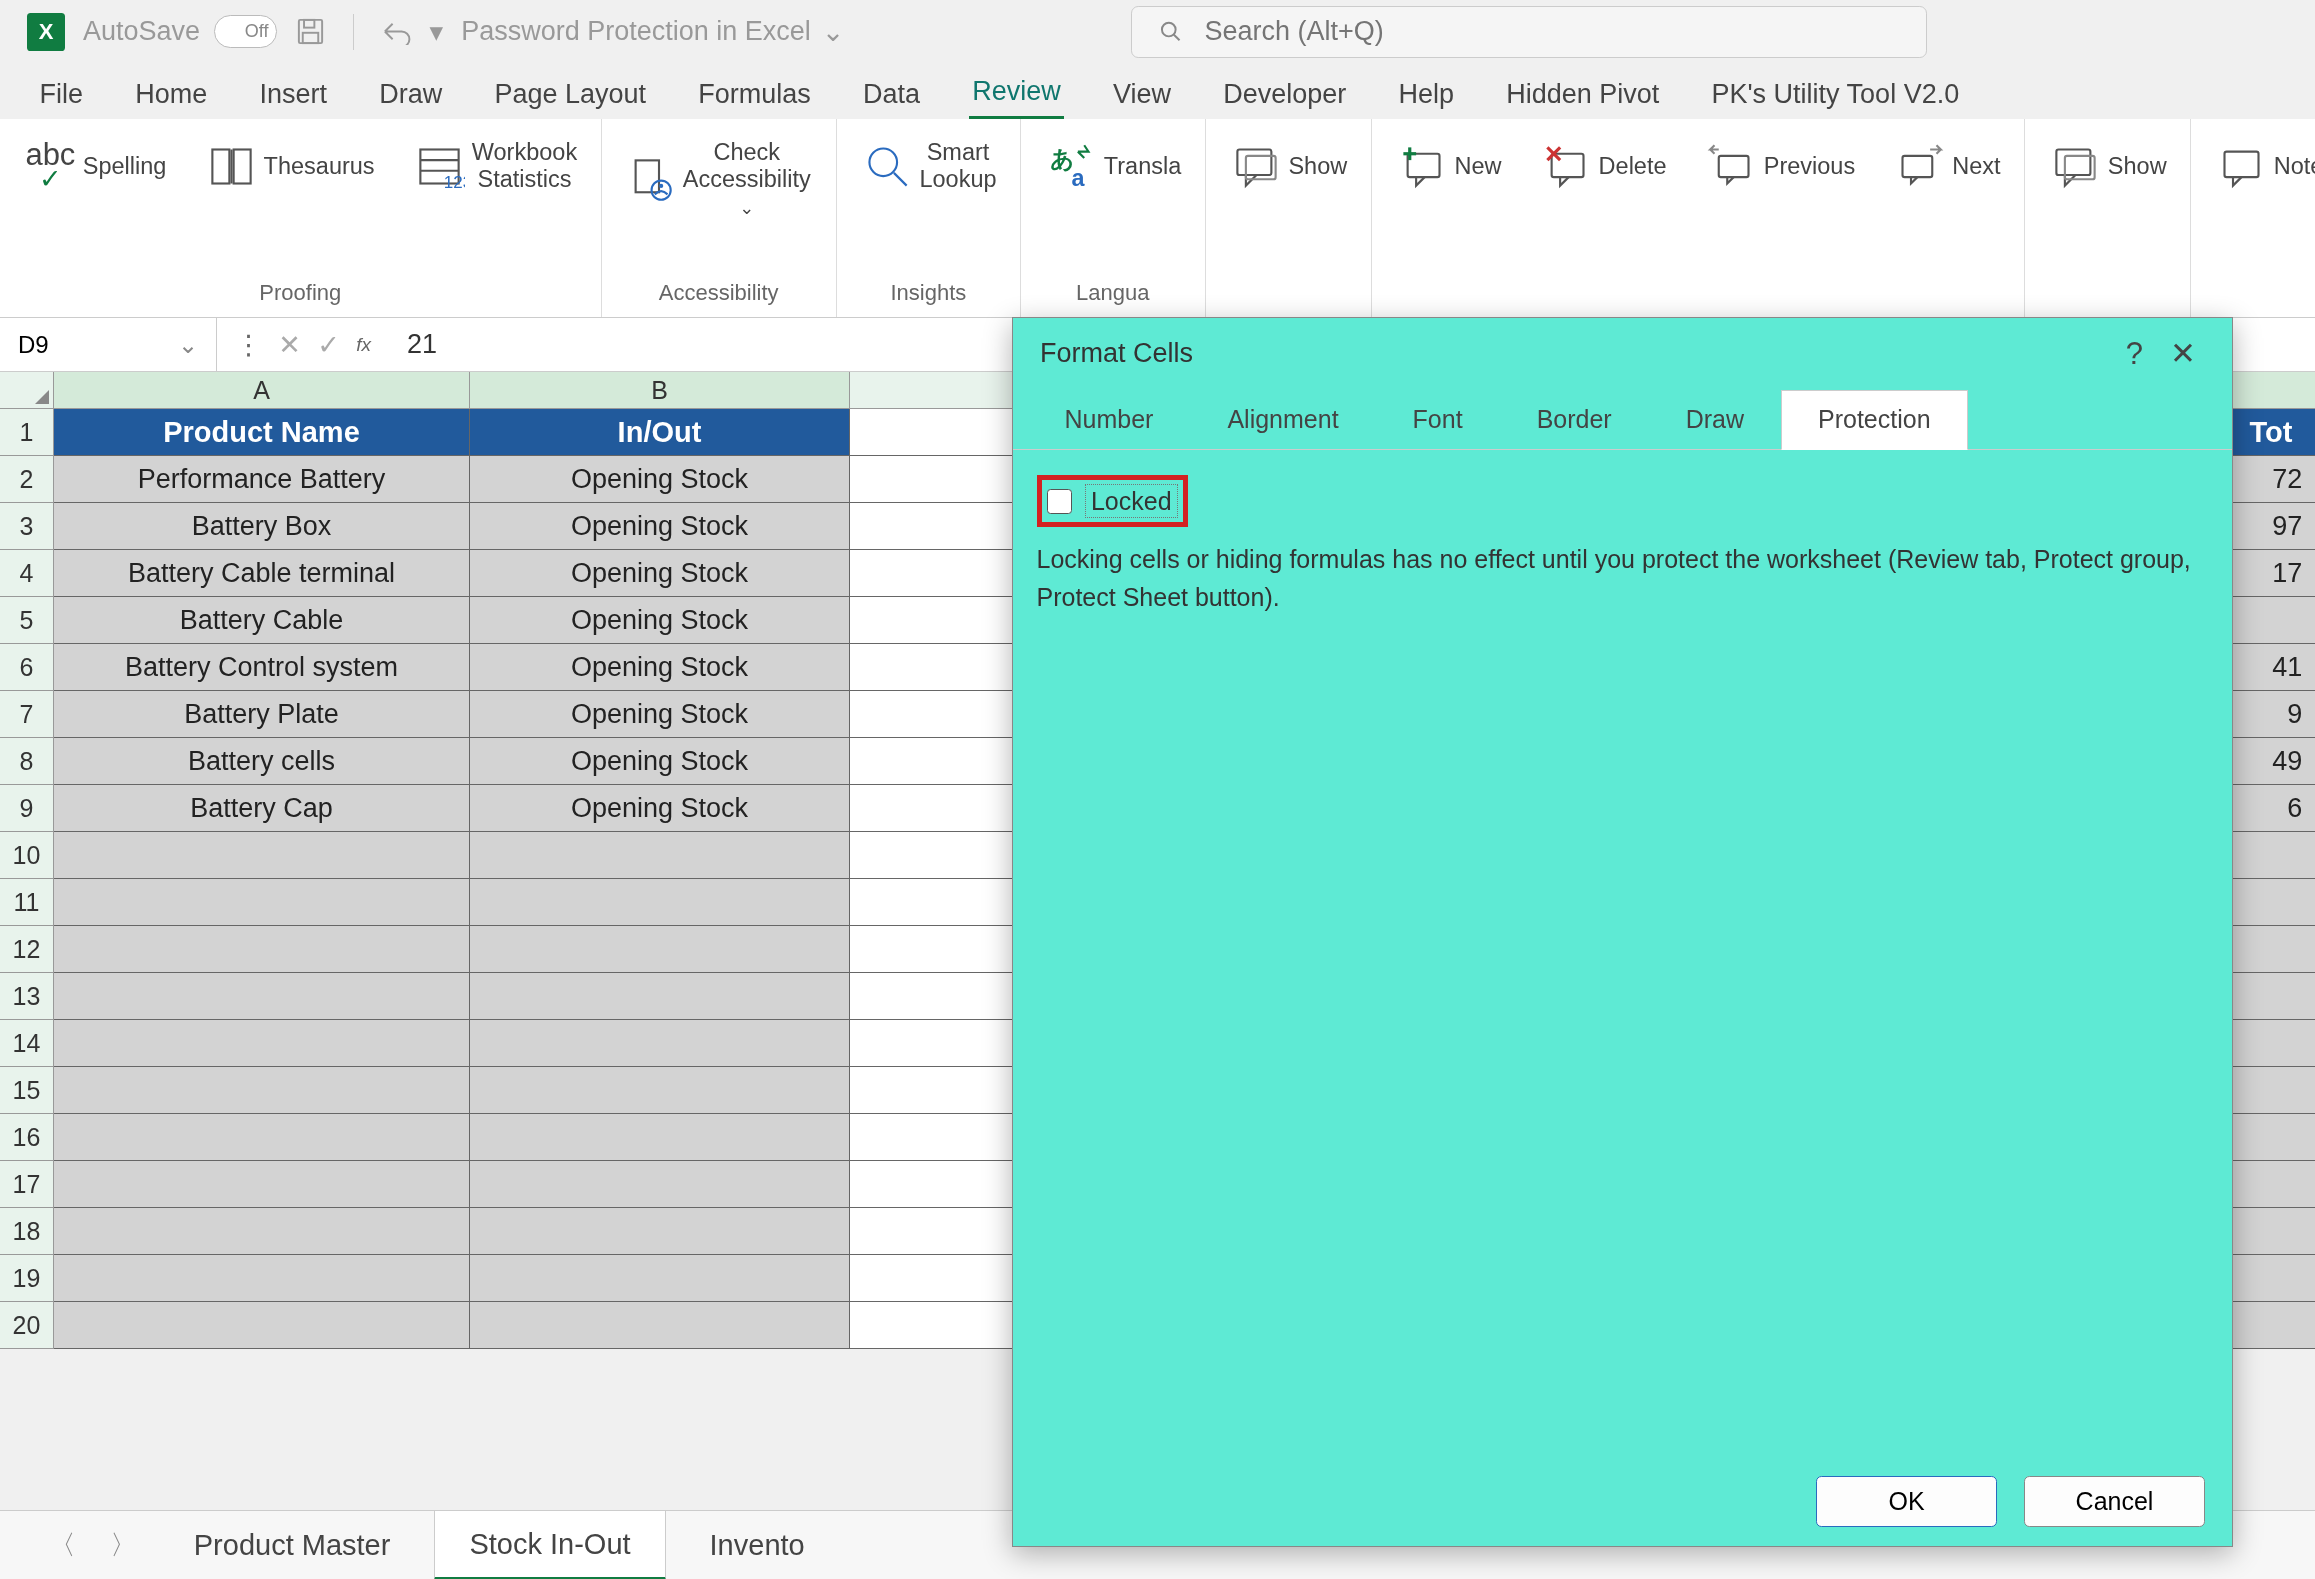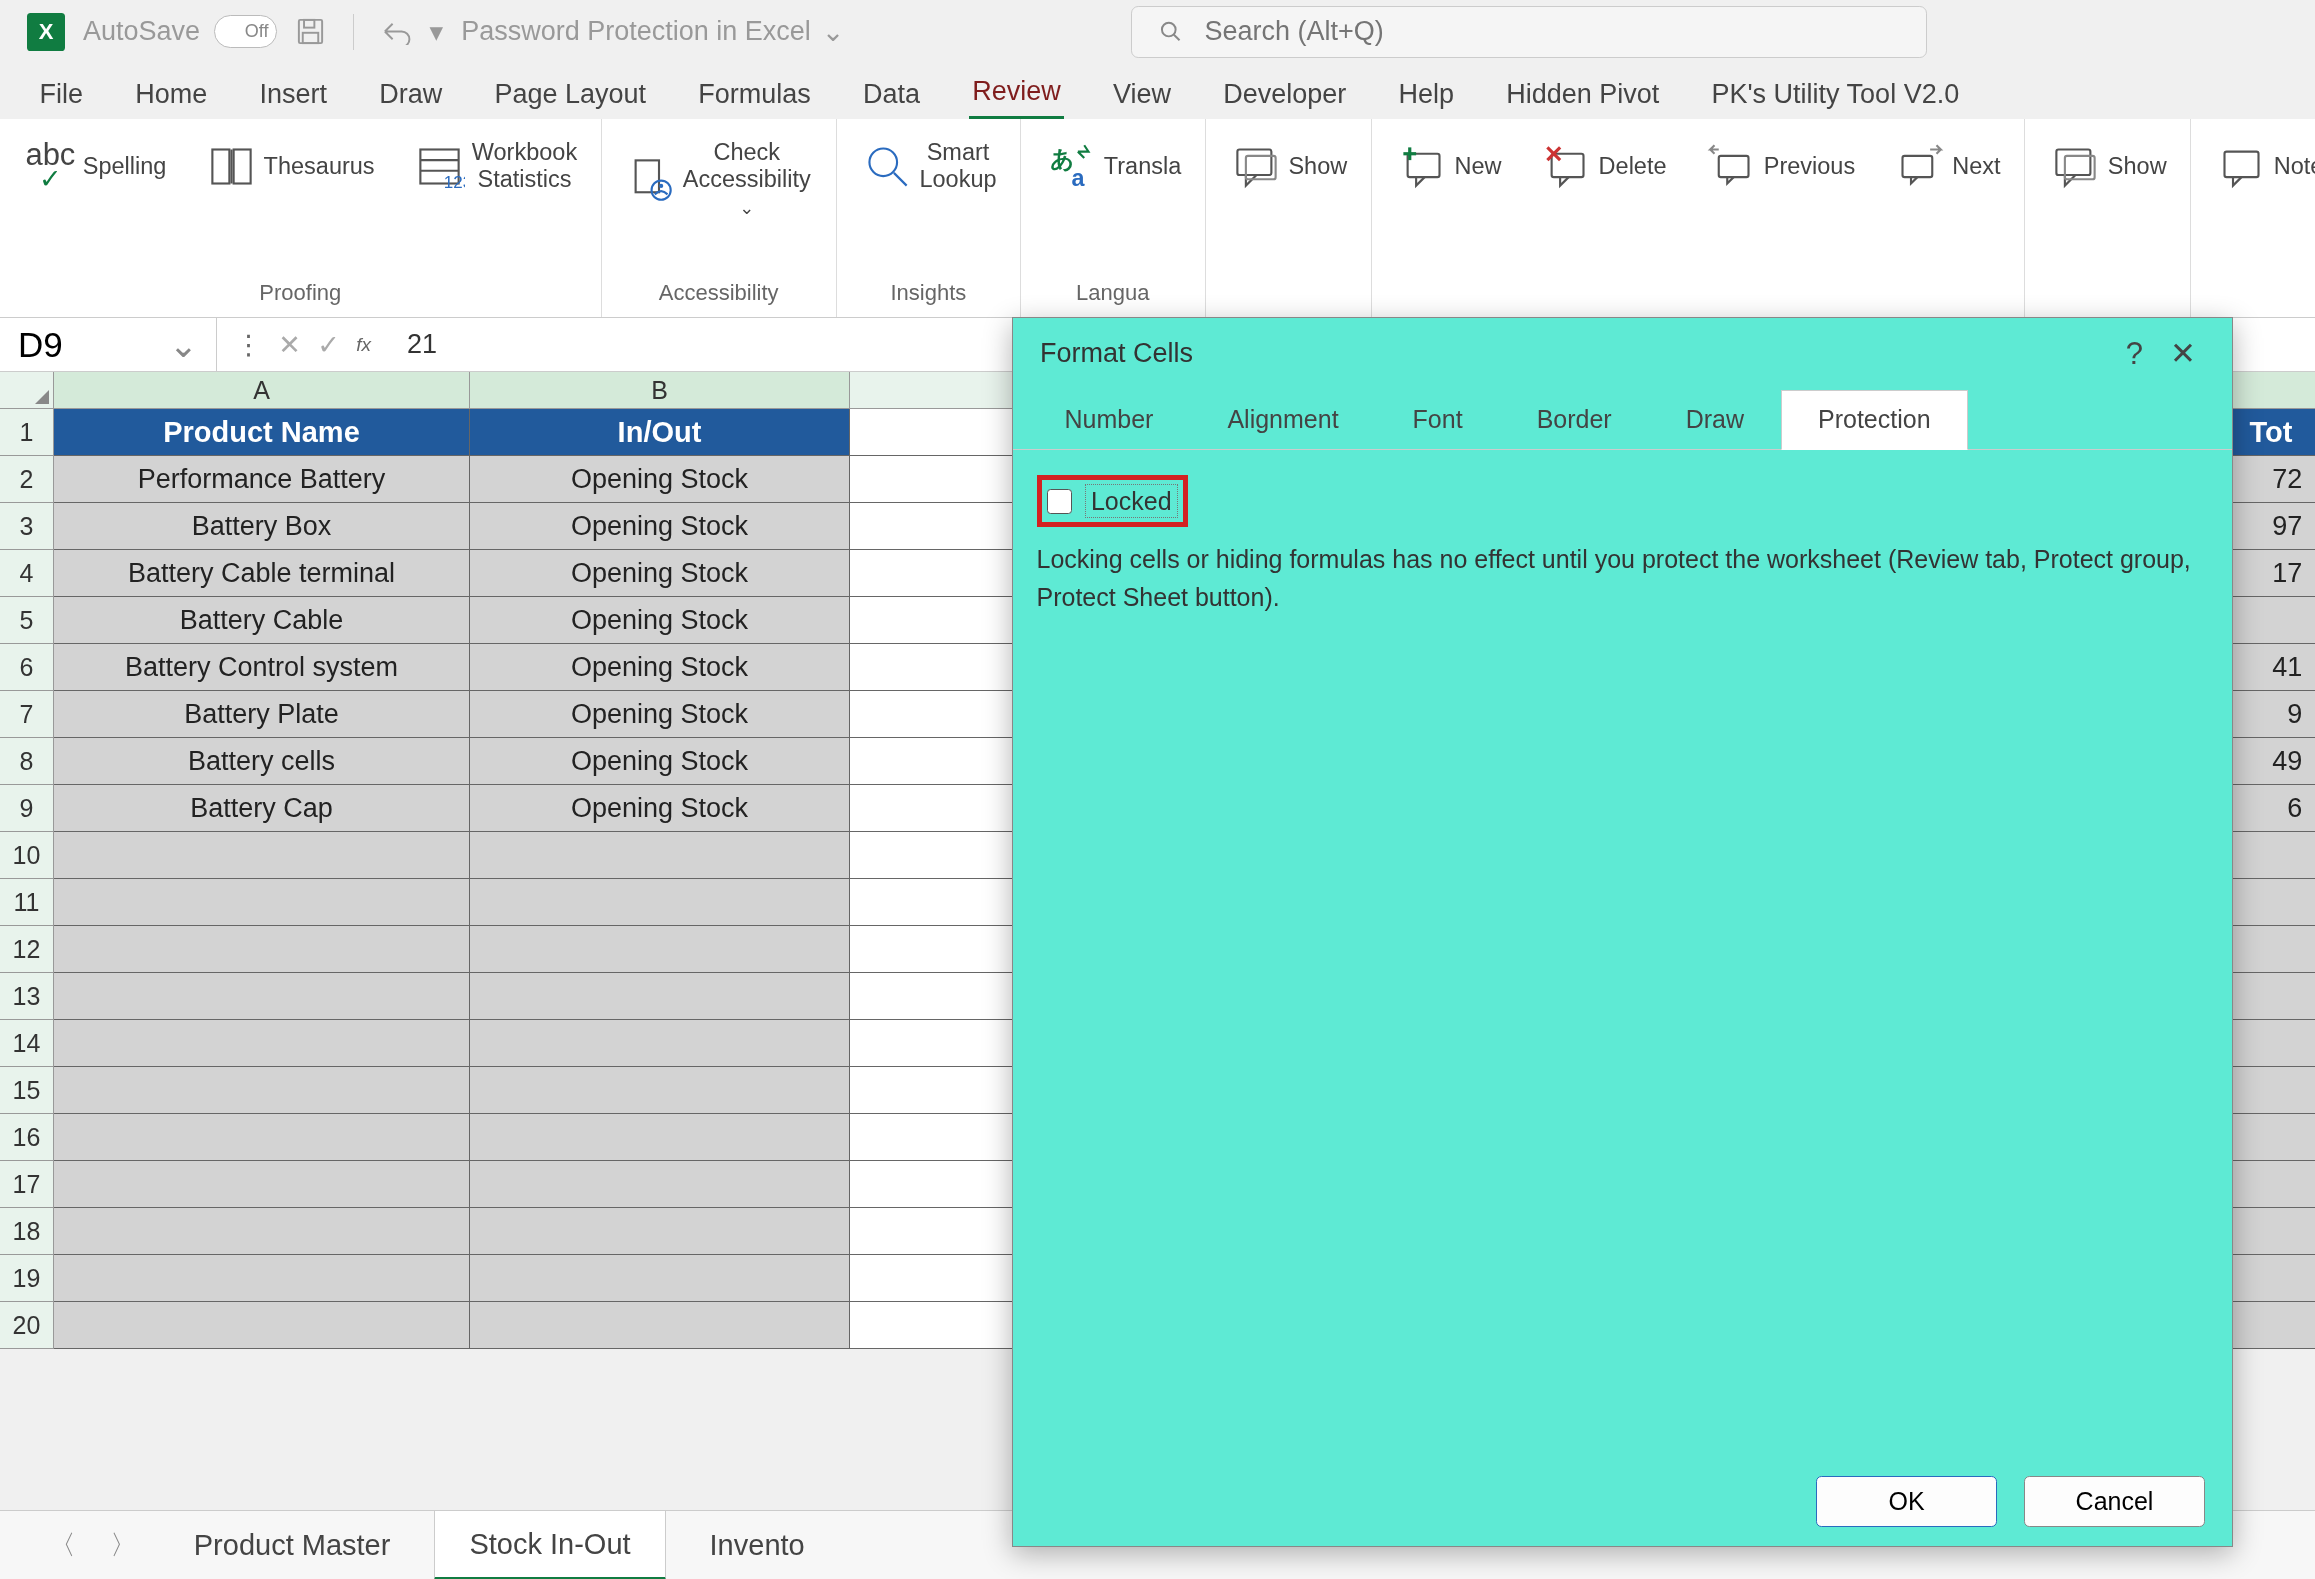--- a/index.html
+++ b/index.html
@@ -14,33 +14,33 @@
   .titlebar-icon { color:#999; font-size:27px; }
   .divider-v { width:0.9px; height:36px; background:#ccc; margin:0 9px;}
   .doc-title { color:#999; font-size:27px; display:flex; align-items:center; gap:11px;}
   .search-box { margin-left:auto; margin-right:362px; width:796px; height:52px; border:0.9px solid #ccc; border-radius:7.2px; display:flex; align-items:center; padding:0 27px; gap:22px; background:#f5f5f5;}
   .search-box input { border:none; background:transparent; font-size:27px; color:#888; width:100%; outline:none;}
   .search-icon-svg { width:25px; height:25px; }
 
   
   .ribbon-tabs { height: 56px; display:flex; align-items:flex-end; padding:0 36px; gap:45px; background:#f0f0f0;}
   .ribbon-tab { font-size:27px; color:#444; padding:9px 3.6px; cursor:pointer; }
-  .ribbon-tab.active { color:#7f1d1d; border-bottom:3.6px solid #107c41;}
+  .ribbon-tab.active { color:#0f766e; border-bottom:3.6px solid #107c41;}
 
   
   .ribbon { height:199px; background:#fff; border-bottom:0.9px solid #ccc; display:flex; align-items:stretch; position:relative;}
   .ribbon-group { display:flex; flex-direction:column; align-items:center; padding:11px 18px 5.4px 18px; border-right:0.9px solid #ddd;}
   .ribbon-group-items { display:flex; flex:1; align-items:flex-start; gap:27px;}
   .ribbon-btn { display:flex; align-items:center; gap:5.4px; text-align:center; font-size:23.5px; color:#444; min-width:90px; padding:9px 5.4px;}
   .ribbon-btn .ic { width:54px; height:54px; display:flex; align-items:center; justify-content:center;}
   .ribbon-group-label { font-size:22px; color:#666; text-align:center; margin-top:auto; padding-bottom:5.4px;}
 
   
   .formula-row { height:54px; background:#fff; border-bottom:0.9px solid #ccc; display:flex; align-items:center;}
-  .name-box { width:217px; height:100%; border-right:0.9px solid #ccc; display:flex; align-items:center; padding:0 18px; font-size:35px; justify-content:space-between;}
+  .name-box { width:217px; height:100%; border-right:0.9px solid #ccc; display:flex; align-items:center; padding:0 18px; font-size:24px; justify-content:space-between;}
   .fx-zone { display:flex; align-items:center; gap:16.3px; padding:0 18px; font-size:27px; color:#666;}
   .fx-zone .fx { font-style:italic; font-size:19px;}
   .formula-input { font-size:27px; color:#333; padding-left:18px;}
 
   
   .sheet { position:relative; }
   .col-headers { display:flex; background:#e8f3ec; border-bottom:0.9px solid #999;}
   .corner { width:54px; height:36px; background:#e8f3ec; border-right:0.9px solid #999; position:relative;}
   .corner::after { content:""; position:absolute; right:3.6px; bottom:3.6px; width:0; height:0; border-left:14.5px solid transparent; border-bottom:14.5px solid #888;}
   .col-h { height:36px; border-right:0.9px solid #999; display:flex; align-items:center; justify-content:center; font-size:25px; color:#333; background:#d4ead9;}

